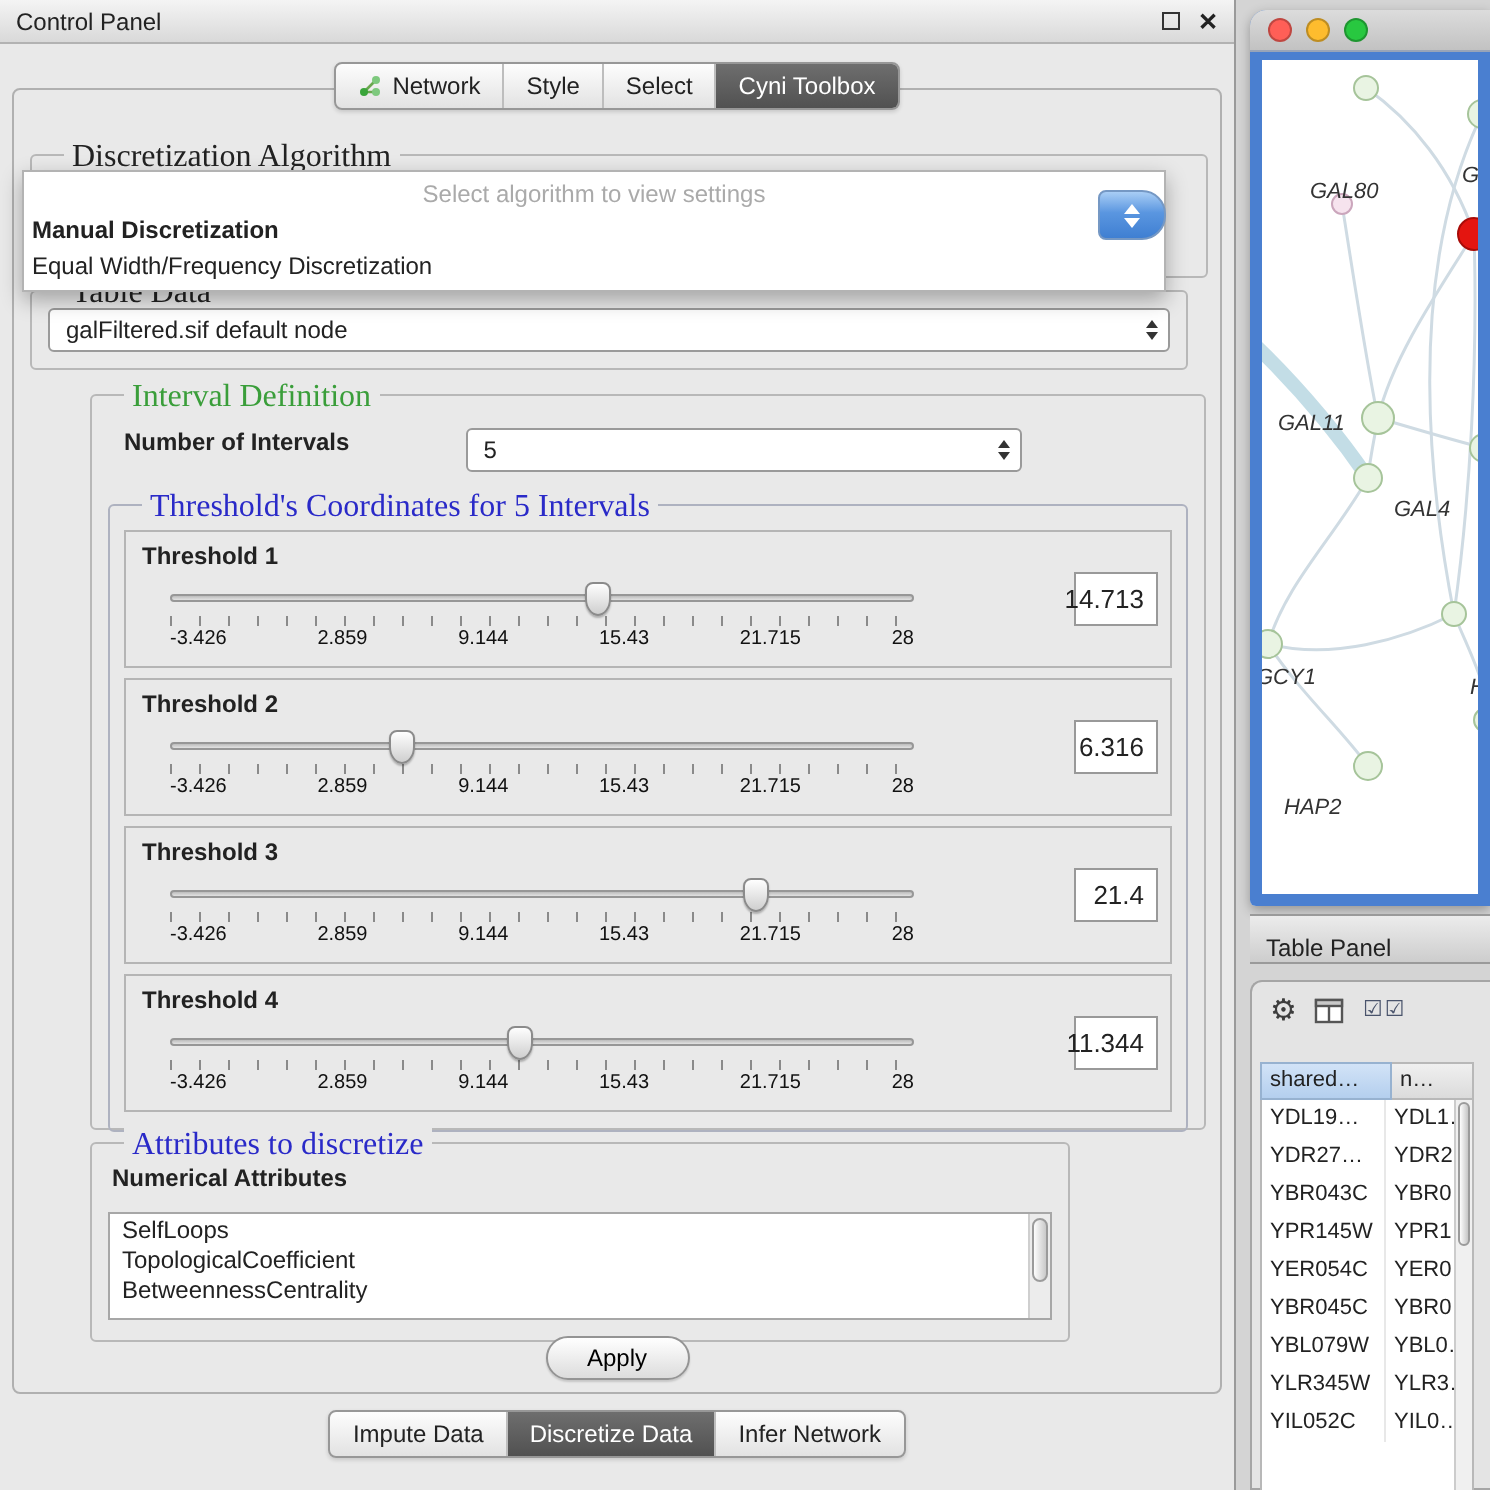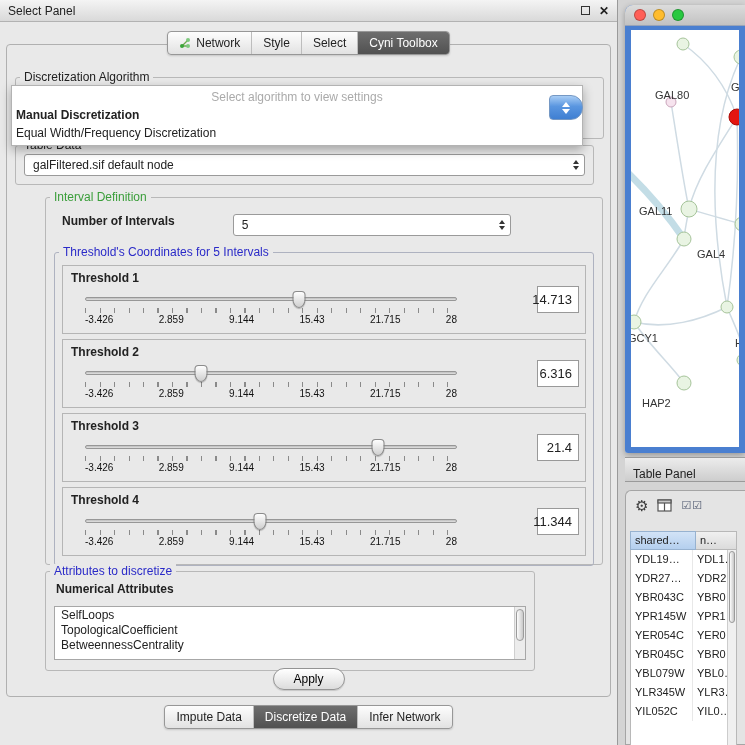--- a/index.html
+++ b/index.html
@@ -42,22 +42,22 @@
   .tab:last-child { border-right:none; }
   .tab.selected { background:linear-gradient(#6e6e6e,#515151); color:#fff; }
 
   #main-panel {
     position:absolute; left:6px; right:6px; top:44px; bottom:48px;
     border:1px solid #b0b0b0; border-radius:4px; background:#e9e9e9;
   }
 
   .group { position:absolute; border:1px solid #b8b8b8; border-radius:3px; }
   .group-title {
-    position:absolute; top:-8px; left:4px; background:#e9e9e9; padding:0 4px;
-    font-size:12px; white-space:nowrap;
+    position:absolute; top:-8px; left:16px; background:#e9e9e9; padding:0 4px;
+    font-size:16px; white-space:nowrap;font-family:Liberation Serif, serif;
   }
   .gt-green { color:#3a9e3a; }
   .gt-blue  { color:#2a2ac8; }
 
   
   #algo-group { left:8px; top:32px; right:6px; height:62px; }
 
   
   #algo-combo-cap {
     position:absolute; left:542px; top:50px; width:34px; height:25px; z-index:10;
@@ -150,20 +150,21 @@
 
   .bottom-tabs { position:absolute; bottom:16px; left:0; right:0; display:flex; justify-content:center; }
 
   
   #right-side { position:absolute; left:619px; top:0; width:126px; height:745px; background:#d4d4d4; }
 
   #network-window {
     position:absolute; left:6px; top:5px; width:120px; height:448px;
     background:#4a7fd0; border-radius:8px 0 0 3px; overflow:hidden;
     box-shadow:0 2px 6px rgba(0,0,0,.3);
+    font-style:italic;
   }
   .net-titlebar {
     height:21px; background:linear-gradient(#dcdcdc,#c2c2c2);
     display:flex; align-items:center; gap:7px; padding-left:9px;
     border-bottom:1px solid #98a4b8;
   }
   .light { width:12px; height:12px; border-radius:50%; border:1px solid rgba(0,0,0,.25); }
   .light.red { background:#ff5f57; } .light.yellow { background:#febc2e; } .light.green { background:#28c840; }
   .net-canvas {
     position:absolute; top:21px; left:0; right:0; bottom:0;
@@ -196,21 +197,21 @@
   .gc2 { flex:1; padding:3px 4px 0; white-space:nowrap; overflow:hidden; }
   .grid-vscroll { position:absolute; right:0; top:0; bottom:0; width:9px; background:#f0f0f0; border-left:1px solid #cccccc; }
   .grid-vthumb { position:absolute; left:1px; right:1px; top:1px; height:72px; background:linear-gradient(90deg,#fdfdfd,#c6c6c6); border:1px solid #9b9b9b; border-radius:4px; }
 </style>
 </head>
 <body>
 
 <div id="control-panel">
 
   <div class="titlebar">
-    <span>Select Panel</span>
+    <span>Control Panel</span>
     <span class="win-controls">
       <span class="float-box"></span>
       <span class="close-x">✕</span>
     </span>
   </div>
 
   <div class="tabrow">
     <div class="tabgroup">
       <div class="tab">
         <svg width="12" height="12" viewBox="0 0 12 12">

